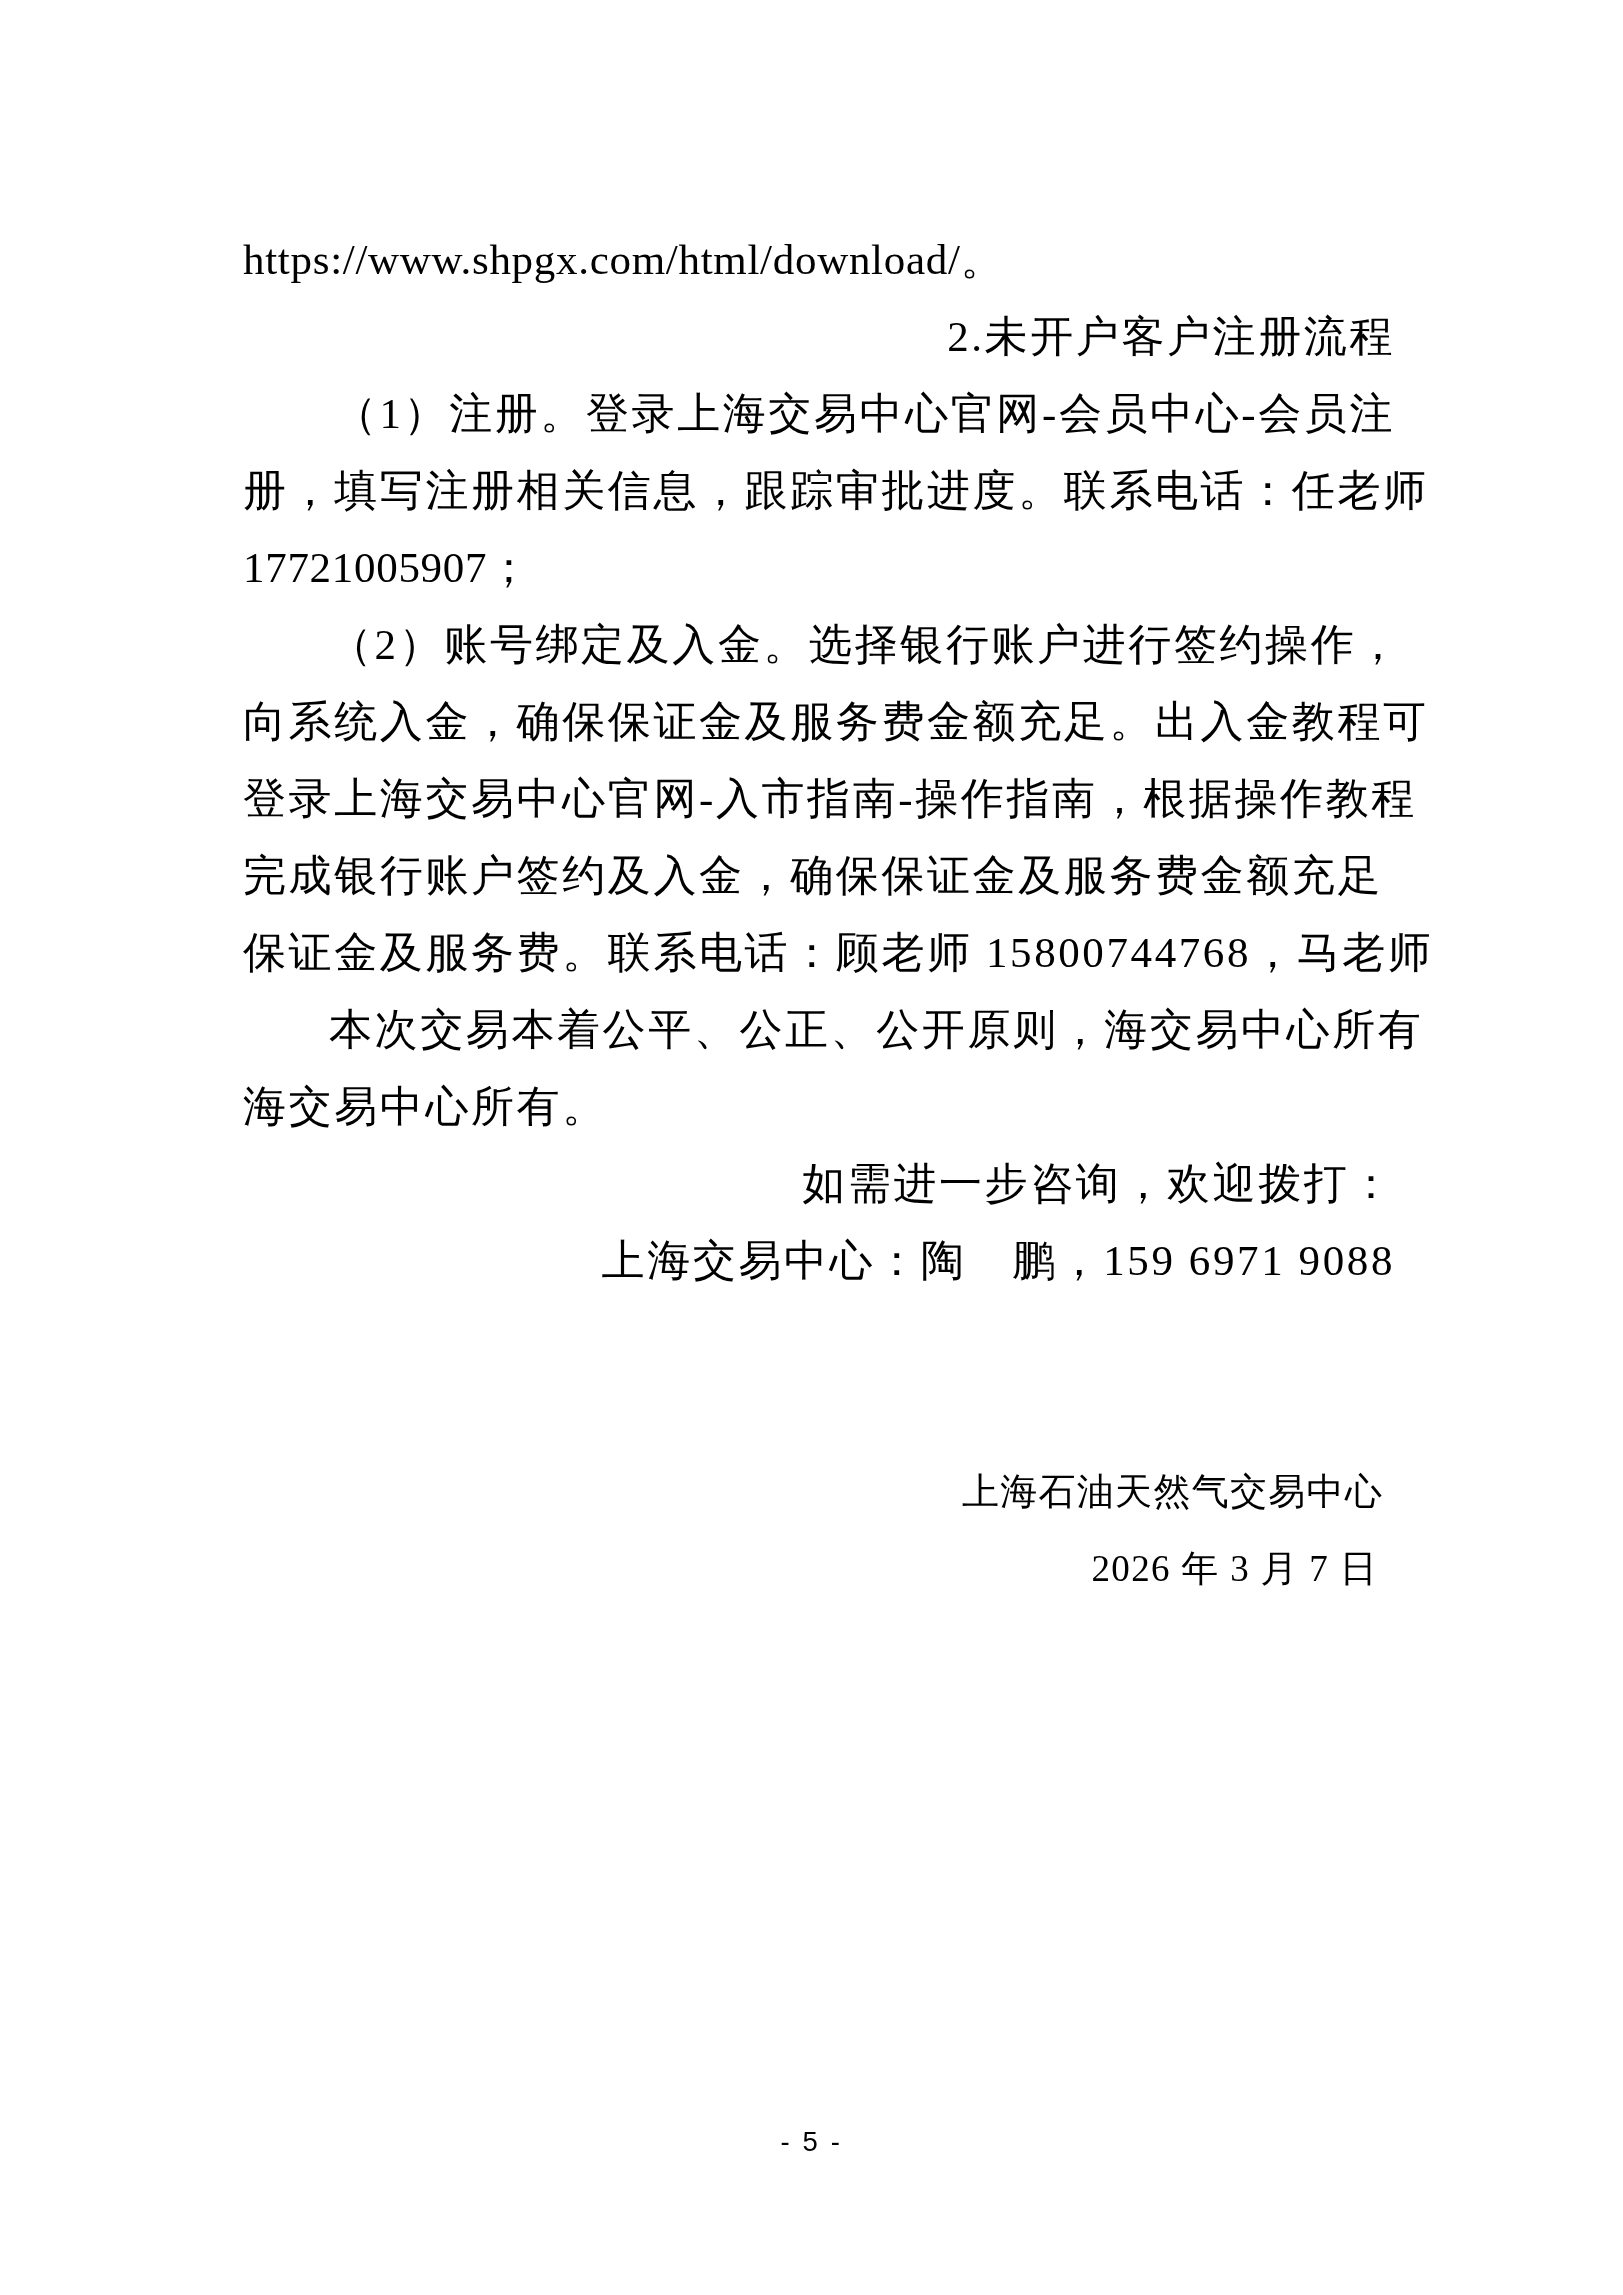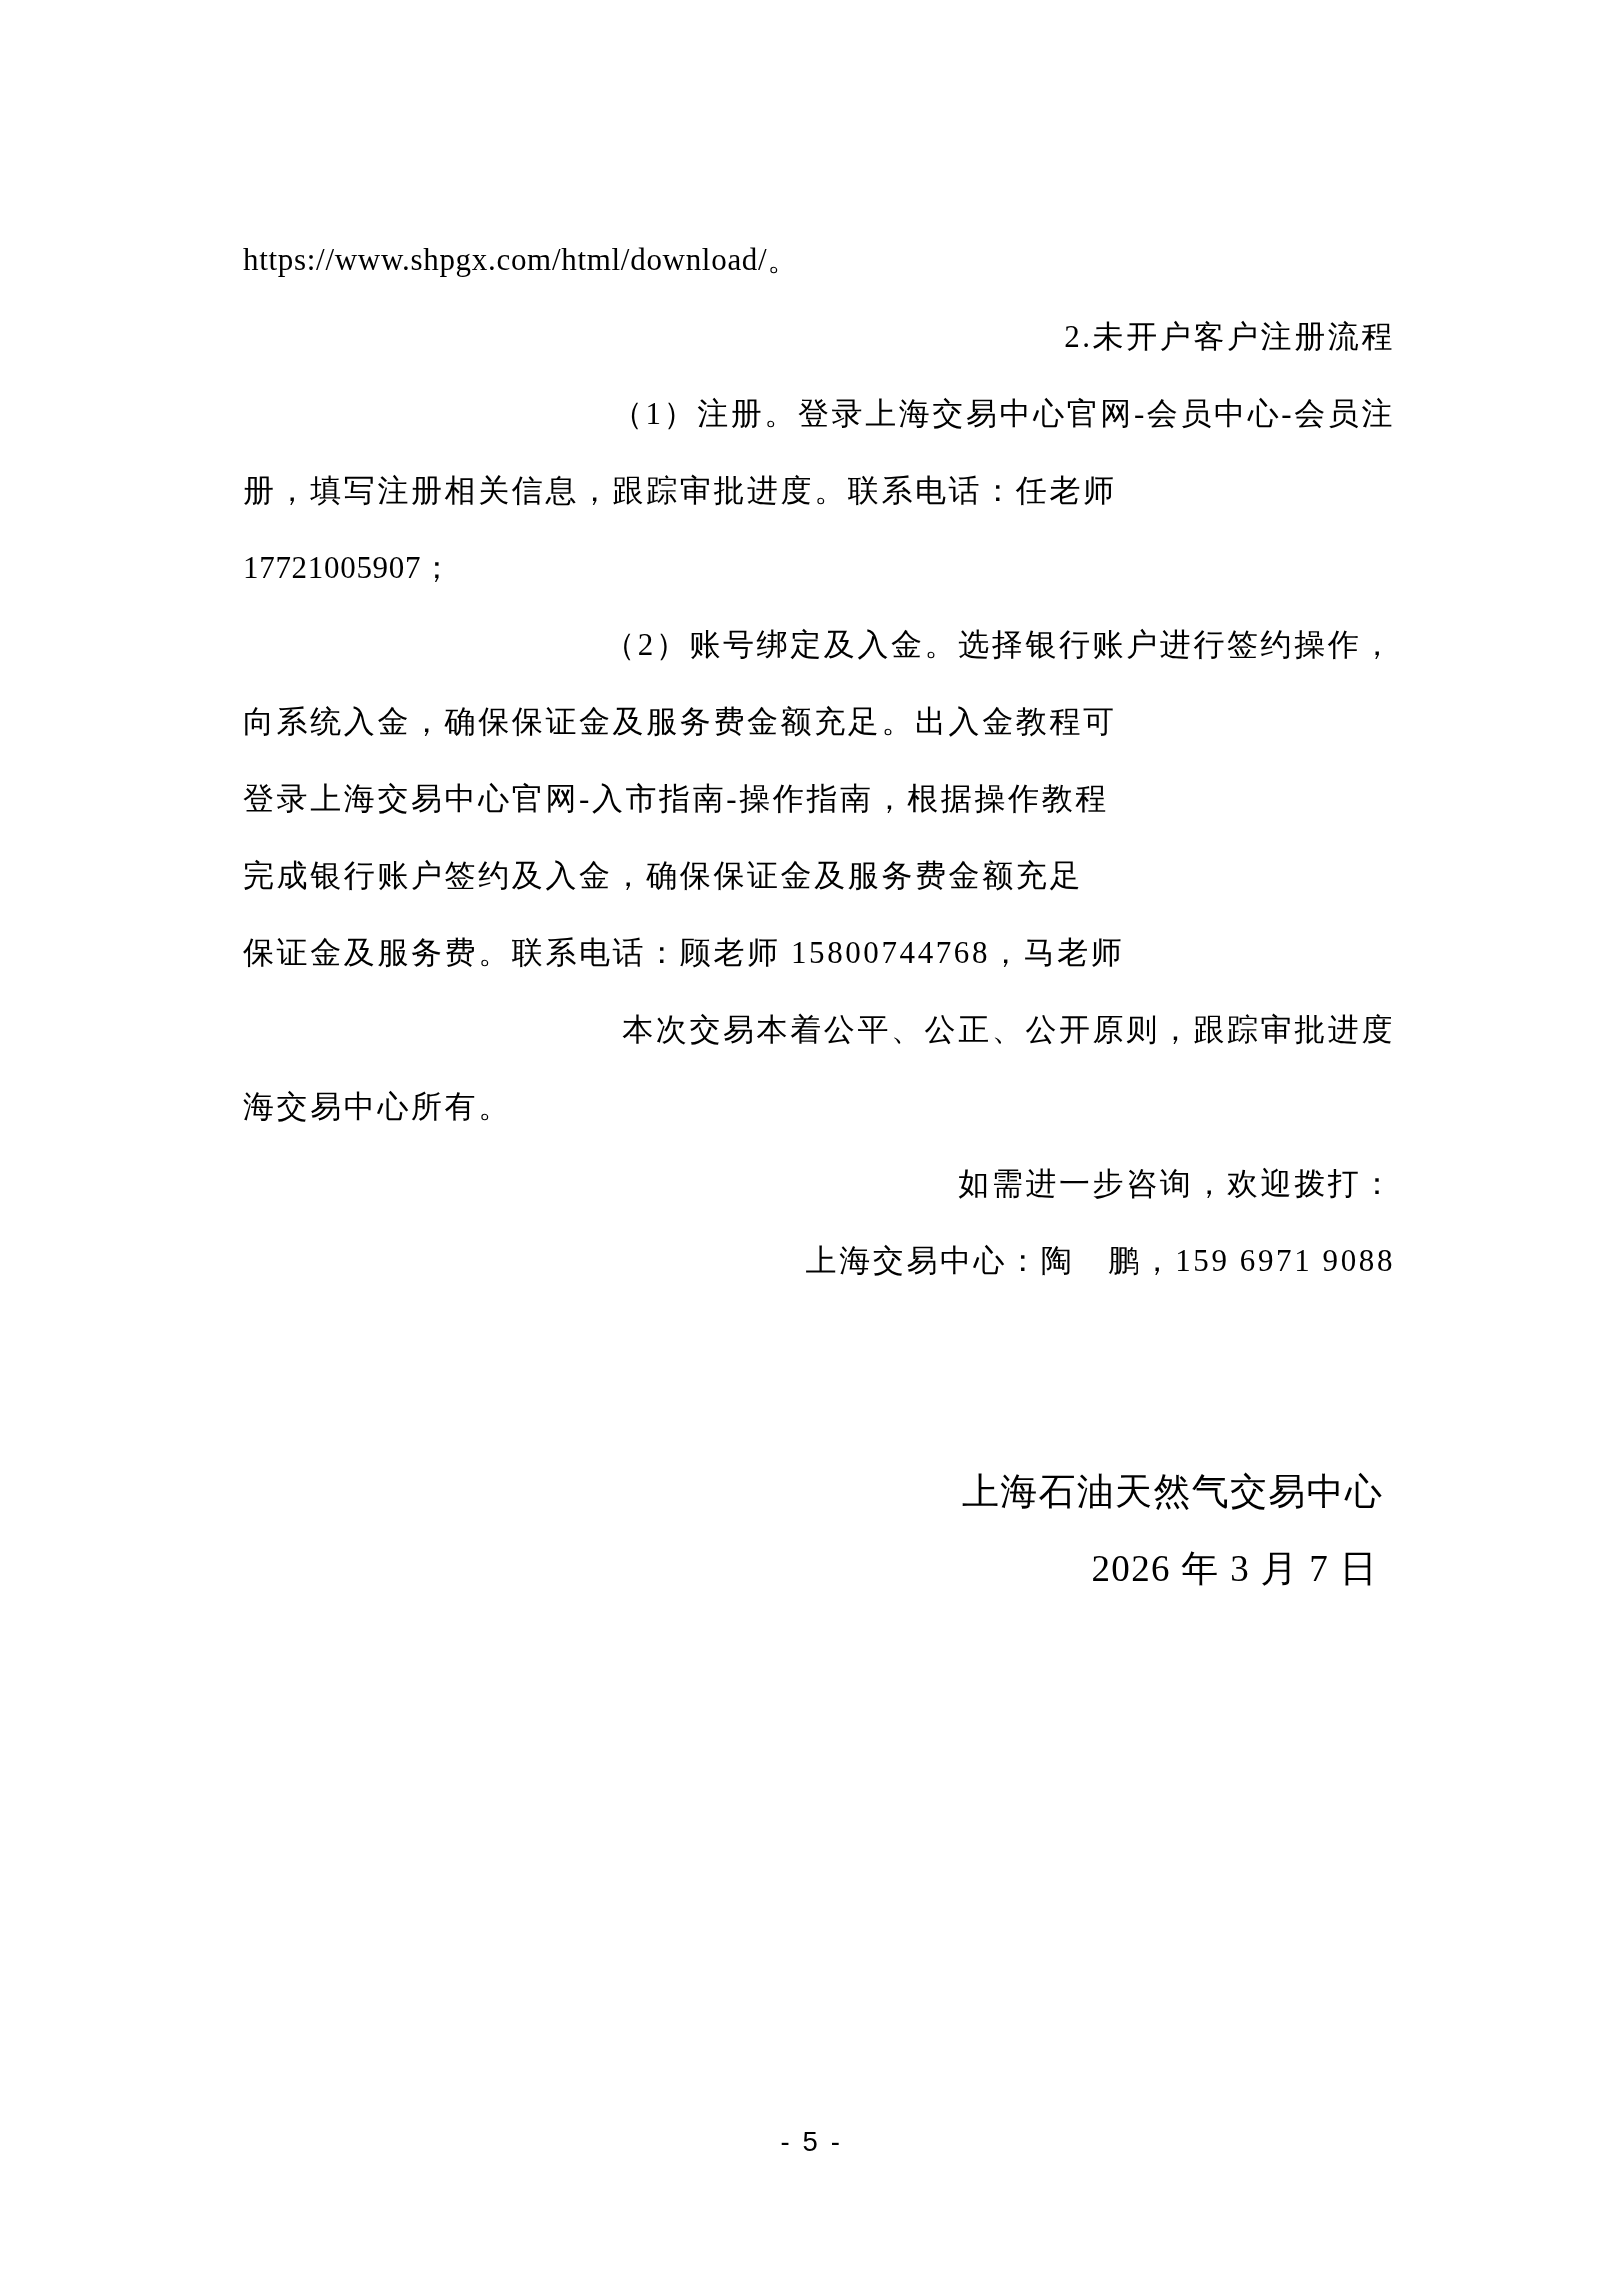--- a/index.html
+++ b/index.html
@@ -18,21 +18,21 @@
   }
   .content {
     position: absolute;
     left: 243px;
     top: 221px;
     width: 1152px;
   }
   .line {
     height: 77px;
     line-height: 77px;
-    font-size: 31px;
+    font-size: 43px;
     letter-spacing: 2.6px;
     white-space: pre;
     font-weight: 400;
   }
   .line.indent {
     padding-left: 86px;
     text-align: right;
   }
   .line.latin {
     letter-spacing: 0.7px;
@@ -89,21 +89,21 @@
 
         <div class="line">向系统入金，确保保证金及服务费金额充足。出入金教程可</div>
 
         <div class="line">登录上海交易中心官网-入市指南-操作指南，根据操作教程</div>
 
         <div class="line">完成银行账户签约及入金，确保保证金及服务费金额充足</div>
 
         <div class="line">保证金及服务费。联系电话：顾老师 15800744768，马老师</div>
 
 
-        <div class="line indent">本次交易本着公平、公正、公开原则，跟踪审批进度</div>
+        <div class="line indent">本次交易本着公平、公正、公开原则，海交易中心所有</div>
 
         <div class="line">海交易中心所有。</div>
 
         <div class="line indent">如需进一步咨询，欢迎拨打：</div>
 
         <div class="line indent">上海交易中心：陶　鹏，159 6971 9088</div>
       </div>
 
     <div class="spacer"></div>
     <div class="spacer"></div>

